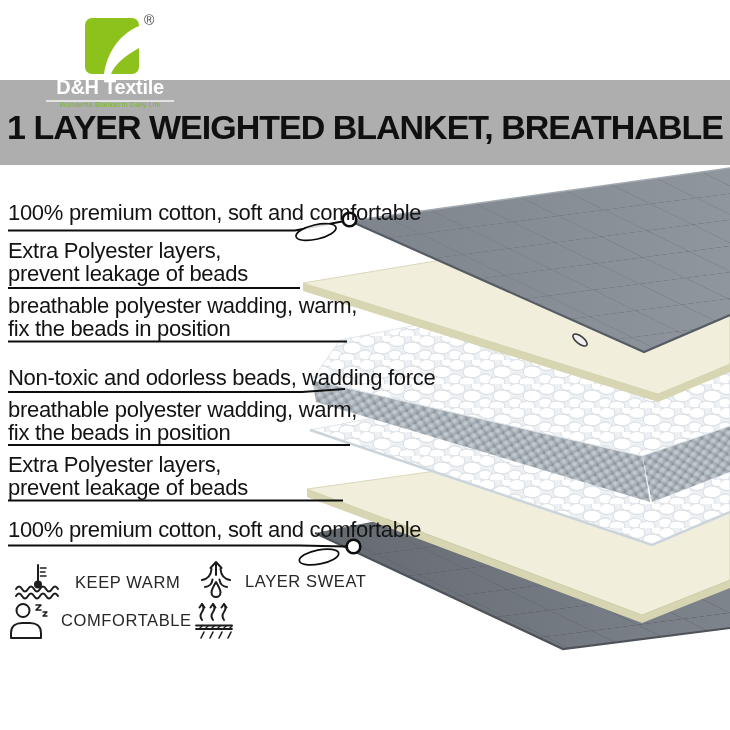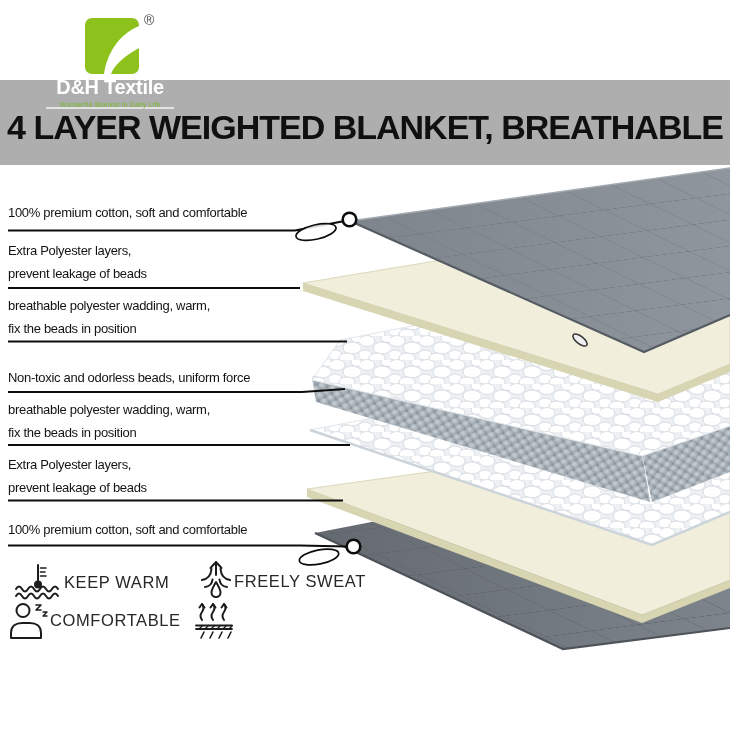--- a/index.html
+++ b/index.html
@@ -8,26 +8,26 @@
   svg{display:block;}
   .diagram{position:absolute;left:0;top:0;z-index:1;}
   .banner{position:absolute;left:0;top:80px;width:730px;height:85px;background:#aeaeae;z-index:2;}
   .banner-title{margin-top:28px;text-align:center;font-size:34px;font-weight:bold;
         letter-spacing:-1px;color:#101010;white-space:nowrap;}
   .logo{position:absolute;left:0;top:0;width:210px;z-index:4;}
   .logo-mark{position:absolute;left:85px;top:18px;}
   .reg{position:absolute;left:144px;top:12px;font-size:14px;color:#4a4a4a;}
   .brand-name{position:absolute;left:46px;top:76px;width:128px;text-align:center;
         color:#ffffff;font-weight:bold;font-size:20px;letter-spacing:-0.3px;
-        border-bottom:2px solid #e3e3e3;padding-bottom:8px;}
+        border-bottom:2px solid #e3e3e3;padding-bottom:1px;}
   .brand-tagline{position:absolute;left:46px;top:101px;width:128px;text-align:center;
         color:#79b82b;font-size:7px;letter-spacing:0.2px;white-space:nowrap;}
-  .layer-label{position:absolute;left:8px;z-index:3;font-size:13px;line-height:22.5px;
+  .layer-label{position:absolute;left:8px;z-index:3;font-size:22px;line-height:22.5px;
         letter-spacing:-0.3px;color:#131313;white-space:pre-line;}
-  .feature{position:absolute;display:flex;align-items:center;z-index:3;}
+  .feature{position:absolute;display:flex;align-items:center;gap:11px;z-index:3;}
   .feature-label{font-size:16.5px;letter-spacing:0.6px;color:#272727;}
   .ico{stroke:#1c1c1c;fill:none;stroke-width:2;stroke-linecap:round;stroke-linejoin:round;}
 </style>
 </head>
 <body>
 
 <div class="page">
 
   <svg class="diagram" width="730" height="730" viewBox="0 0 730 730">
     <defs>
@@ -126,39 +126,39 @@
       <path d="M8,392 H302 L345,389"></path>
       <path d="M8,445 H350"></path>
       <path d="M8,500.5 H343"></path>
       <path d="M8,545.5 H300 L346,546.5"></path>
       <ellipse cx="319" cy="557" rx="20" ry="7" transform="rotate(-11 319 557)" fill="#ffffff" fill-opacity="0.85" stroke-width="1.7"></ellipse>
       <circle cx="353.5" cy="546.5" r="6.8" fill="#ffffff" stroke-width="2.6"></circle>
     </g>
   </svg>
 
   <div class="banner">
-    <div class="banner-title">4 LAYER WEIGHTED BLANKET, BREATHABLE</div>
+    <div class="banner-title">1 LAYER WEIGHTED BLANKET, BREATHABLE</div>
   </div>
 
   <div class="logo">
     <svg class="logo-mark" width="54" height="56" viewBox="0 0 54 56">
       <rect x="0" y="0" width="54" height="56" rx="7" fill="#8dc21d"></rect>
       <path d="M19,56 C22,36 33,17 54,8 L54,30 C40,38 30,46 26,56 Z" fill="#ffffff"></path>
     </svg>
     <span class="reg">®</span>
     <div class="brand-name">D&amp;H Textile</div>
     <div class="brand-tagline">Wonderful Blanket in Daily Life</div>
   </div>
 
   <div class="layer-label" style="top:202px">100% premium cotton, soft and comfortable</div>
   <div class="layer-label" style="top:240px">Extra Polyester layers,
 prevent leakage of beads</div>
   <div class="layer-label" style="top:295px">breathable polyester wadding, warm,
 fix the beads in position</div>
-  <div class="layer-label" style="top:367px">Non-toxic and odorless beads, uniform force</div>
+  <div class="layer-label" style="top:367px">Non-toxic and odorless beads, wadding force</div>
   <div class="layer-label" style="top:399px">breathable polyester wadding, warm,
 fix the beads in position</div>
   <div class="layer-label" style="top:454px">Extra Polyester layers,
 prevent leakage of beads</div>
   <div class="layer-label" style="top:519px">100% premium cotton, soft and comfortable</div>
 
   <div class="feature" style="left:14px;top:563px">
     <svg class="ico" width="50" height="38" viewBox="0 0 50 38">
       <path d="M24,2 V19"></path>
       <path d="M26.5,5 H32 M26.5,9 H31 M26.5,13 H32" stroke-width="1.6"></path>
@@ -172,21 +172,21 @@
   <div class="feature" style="left:198px;top:560px">
     <svg class="ico" width="36" height="42" viewBox="0 0 36 42">
       <path d="M18,15 V3"></path>
       <path d="M12.5,8 L18,2 L23.5,8"></path>
       <path d="M4,20 C10,19 13,15 13.5,9"></path>
       <path d="M32,20 C26,19 23,15 22.5,9"></path>
       <path d="M7,27 C12,26.5 14,24 14.5,19.5"></path>
       <path d="M29,27 C24,26.5 22,24 21.5,19.5"></path>
       <path d="M18,22 C15,27 13.5,29.5 13.5,32.5 A4.5,4.5 0 0 0 22.5,32.5 C22.5,29.5 21,27 18,22 Z"></path>
     </svg>
-    <span class="feature-label">FREELY SWEAT</span>
+    <span class="feature-label">LAYER SWEAT</span>
   </div>
 
   <div class="feature" style="left:8px;top:600px">
     <svg class="ico" width="42" height="40" viewBox="0 0 42 40">
       <circle cx="15" cy="10.5" r="6.5"></circle>
       <path d="M3,38 v-5 c0,-7 5,-10 11,-10 h8 c6,0 11,3 11,10 v5 z"></path>
       <path d="M28,5 h5 l-5,5 h5" stroke-width="1.6"></path>
       <path d="M35,12 h4 l-4,4 h4" stroke-width="1.4"></path>
     </svg>
     <span class="feature-label">COMFORTABLE</span>

